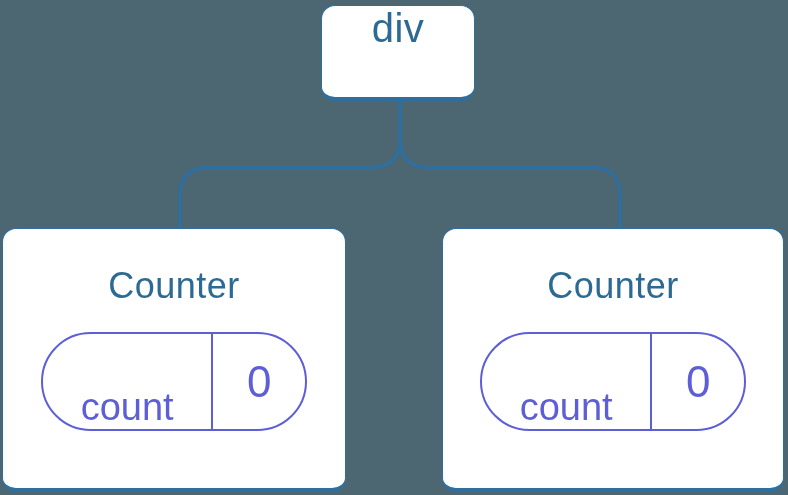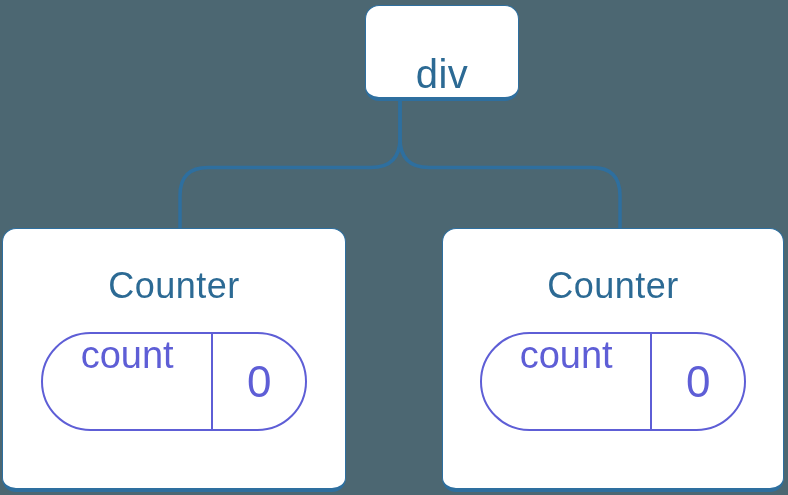--- a/index.html
+++ b/index.html
@@ -34,22 +34,21 @@
     border: 1.5px solid var(--tree_blue);
     border-bottom-width: 4px;
     border-radius: 14px;
     display: flex;
     flex-direction: column;
     align-items: center;
   }
   .root-node {
     left: 321px; top: 5px;
     width: 154px; height: 96px;
-    justify-content: flex-end;
-    margin-left: 44px;
+    justify-content: flex-start;
   }
   .root-label {
     color: var(--label_blue);
     font-size: 40px;
     font-weight: 500;
     letter-spacing: 0.5px;
   }
   .counter-node-left  { left: 2px;   top: 228px; width: 344px; height: 264px; }
   .counter-node-right { left: 442px; top: 228px; width: 342px; height: 264px; }
   .component-name {
@@ -68,21 +67,21 @@
     border-radius: 60px;
     display: flex;
     align-items: stretch;
     overflow: hidden;
     background: var(--node_fill);
   }
   .state-key-cell {
     flex: 0 0 65%;
     border-right: 2px solid var(--state_purple);
     display: flex;
-    align-items: flex-start;
+    align-items: flex-end;
     justify-content: center;
   }
   .state-key-cell span {
     color: var(--state_purple);
     font-size: 38px;
   }
   .state-value-cell {
     flex: 1 1 auto;
     display: flex;
     align-items: center;

